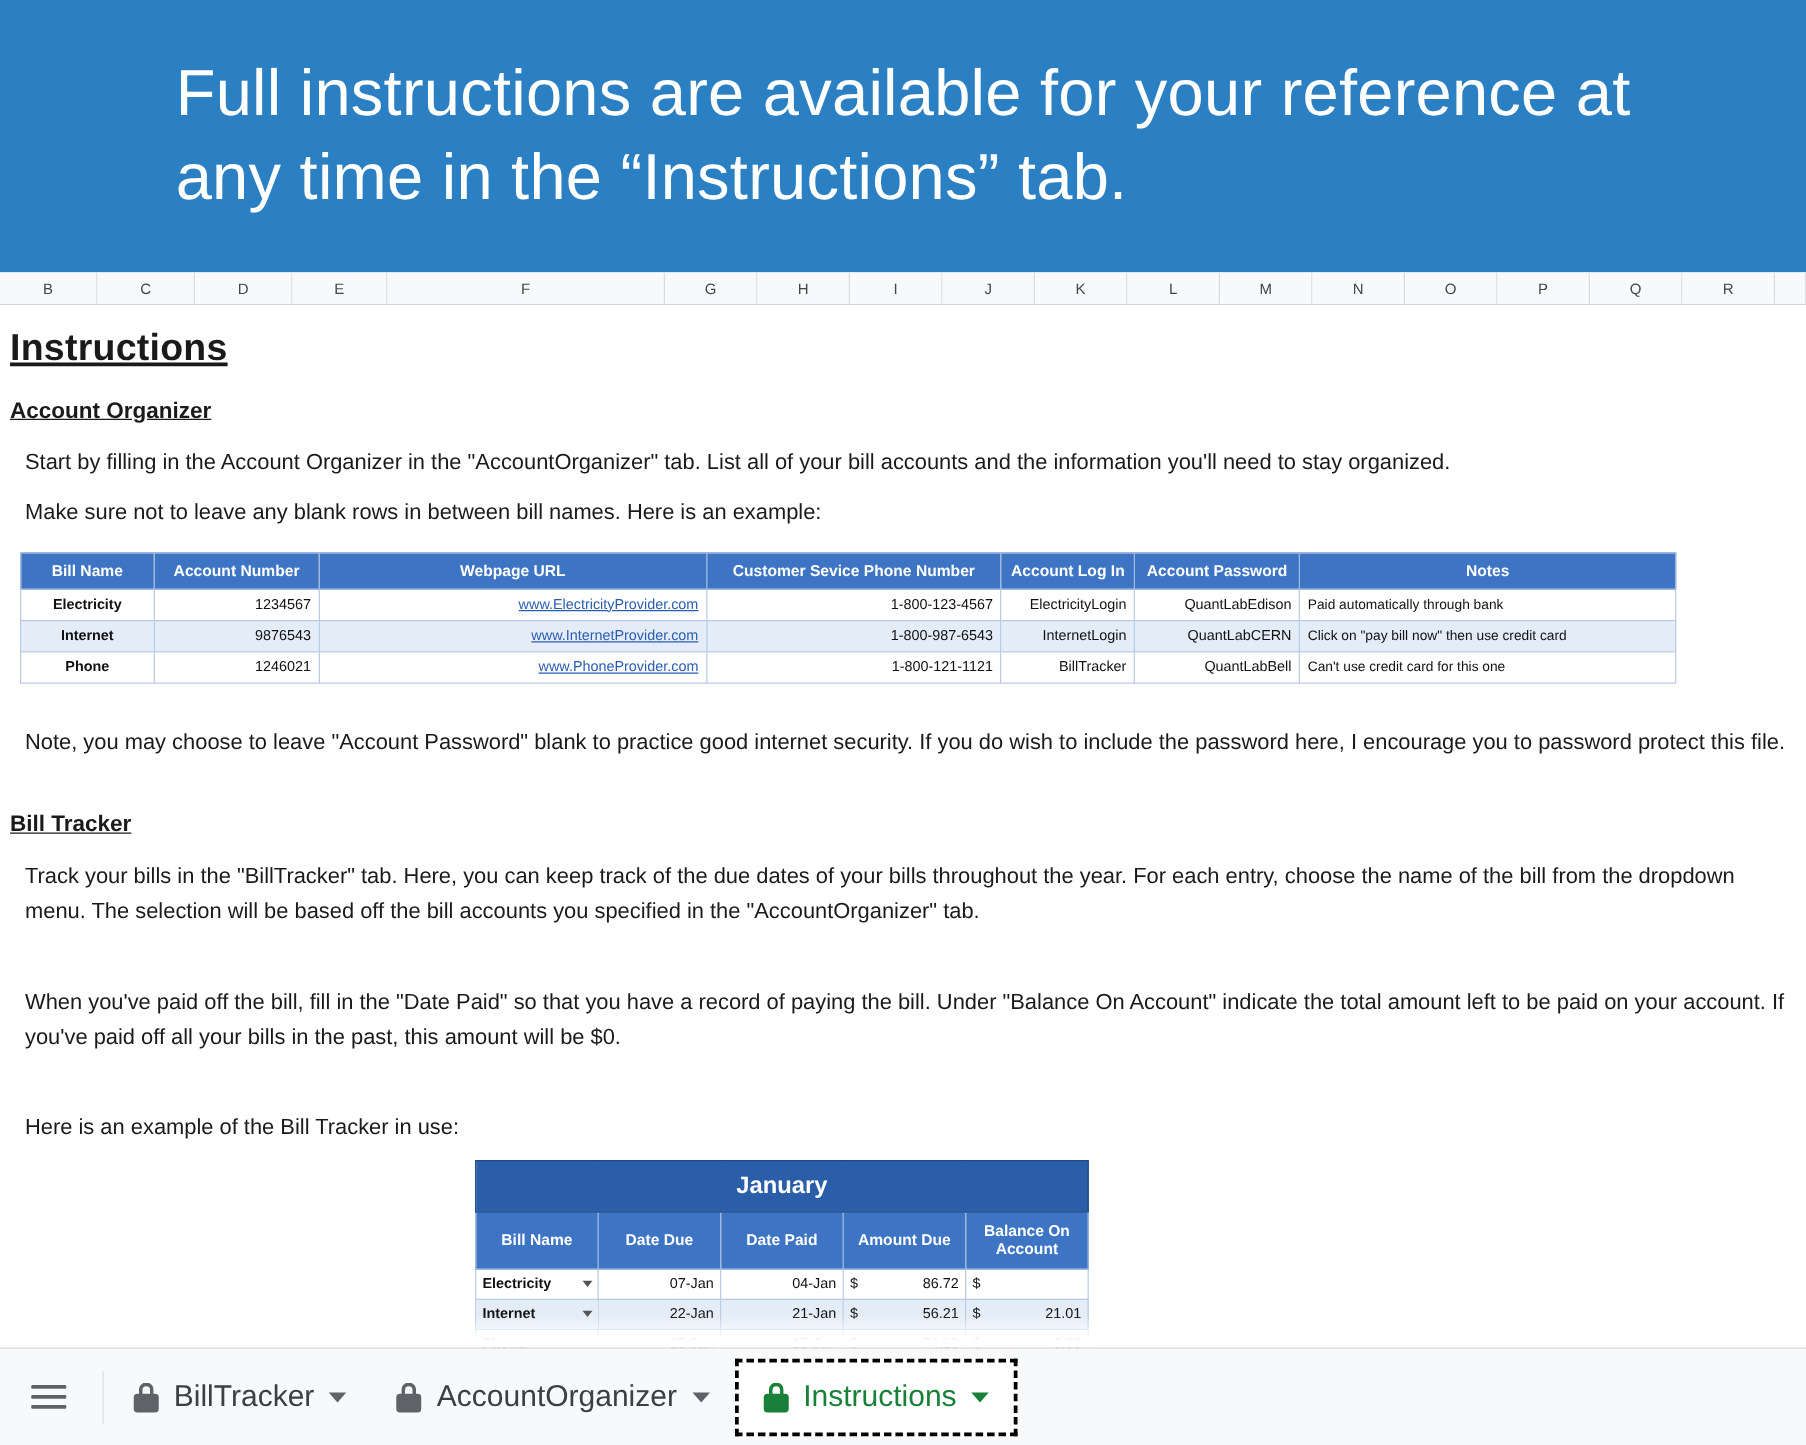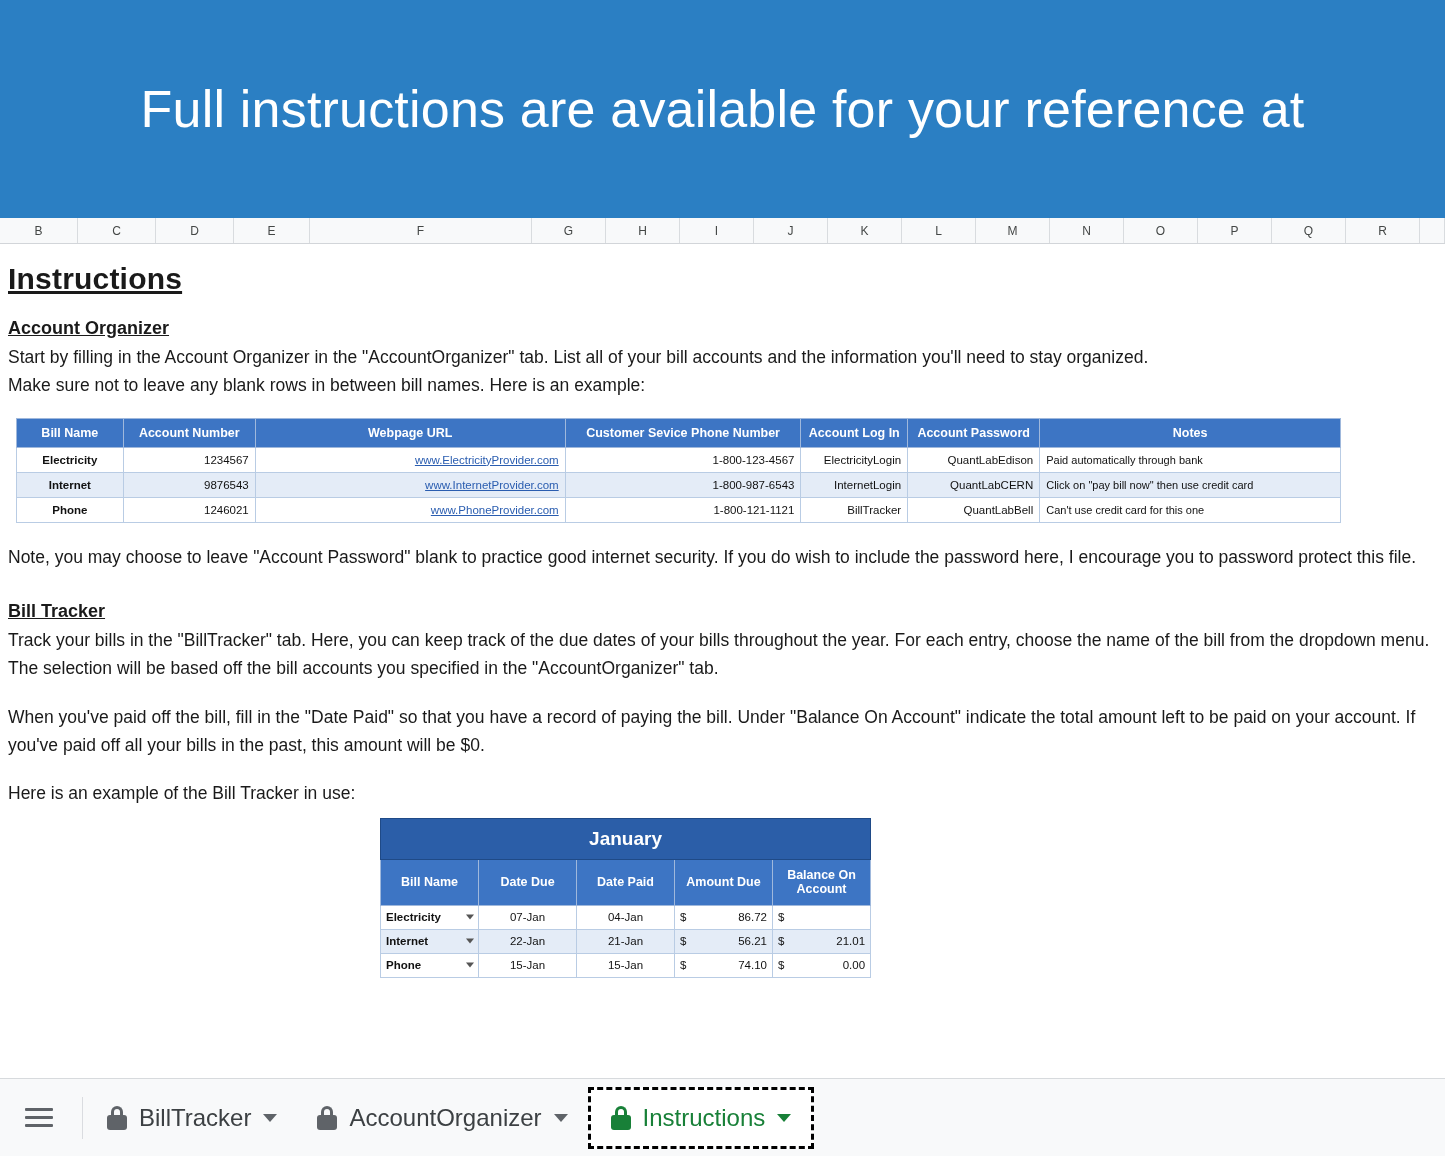--- a/index.html
+++ b/index.html
@@ -84,21 +84,21 @@
     margin: 0 0 4px 0;
     font-weight: bold;
     color: #1a1a1a;
     text-decoration: underline;
     display: inline-block;
   }
 
   p.para {
     font-size: 17.5px;
     color: #1a1a1a;
-    margin: 0;
+    margin: 12px;
     line-height: 1.62;
     max-width: 1430px;
   }
   .gap-m { height: 20px; }
   .gap-l { height: 30px; }
 
   
   table.acct {
     border-collapse: collapse;
     margin: 18px 0 0 8px;
@@ -182,21 +182,21 @@
   .dd-arrow {
     position: absolute;
     right: 4px;
     top: 50%;
     transform: translateY(-50%);
     width: 0; height: 0;
     border-left: 4px solid transparent;
     border-right: 4px solid transparent;
     border-top: 5px solid #555;
   }
-  .ctr { text-align: center; }
+  .ctr { text-align: right; }
   .cellsplit { display: flex; justify-content: space-between; }
 
   
   .fade {
     position: absolute;
     left: 0; right: 0;
     bottom: 0;
     height: 26px;
     background: linear-gradient(to bottom, rgba(255,255,255,0) 0%, #ffffff 78%);
     pointer-events: none;
@@ -286,20 +286,21 @@
     border-top: 8px solid #5f6368;
   }
   .tab.active .caret { border-top-color: #188038; }
 </style>
 </head>
 <body>
 
 <div class="banner">
   <div class="banner-text">
     <span>Full instructions are available for your reference at</span><br>
+    <span>any time in the “Instructions” tab.</span>
   </div>
 </div>
 
 <div class="sheet">
 
   <div class="colheaders">
     <div class="ch" style="width:78px">B</div>
     <div class="ch" style="width:78px">C</div>
     <div class="ch" style="width:78px">D</div>
     <div class="ch" style="width:76px">E</div>

